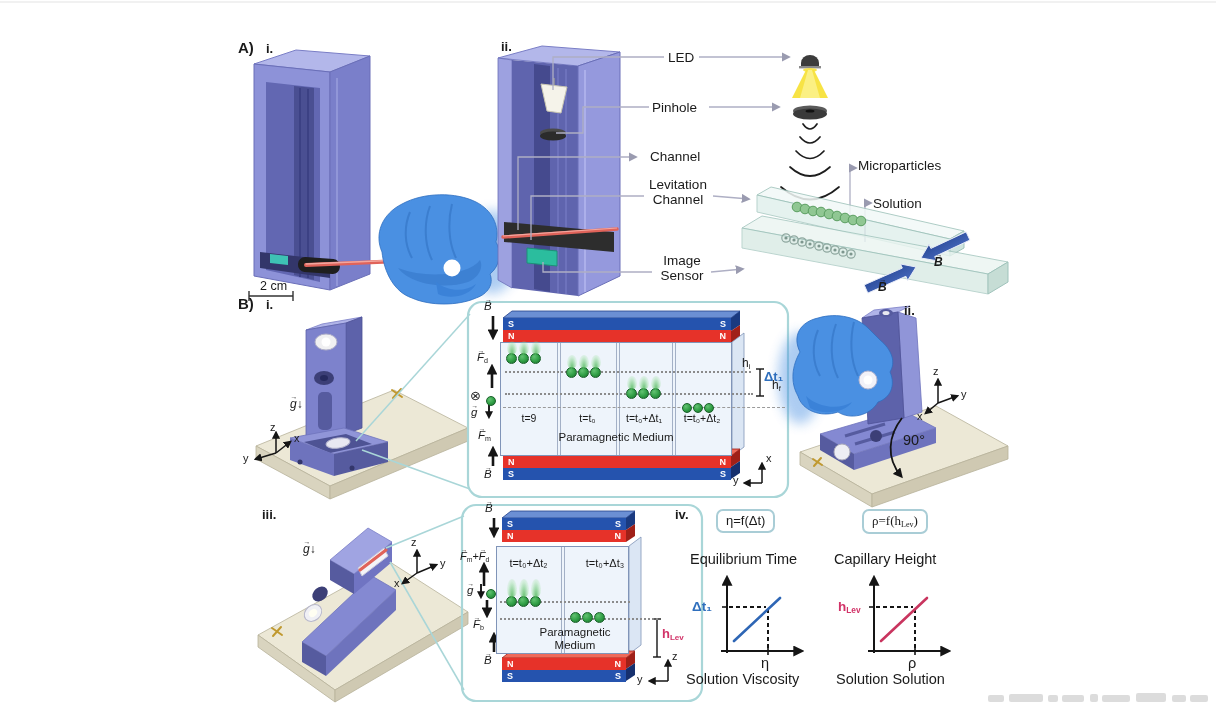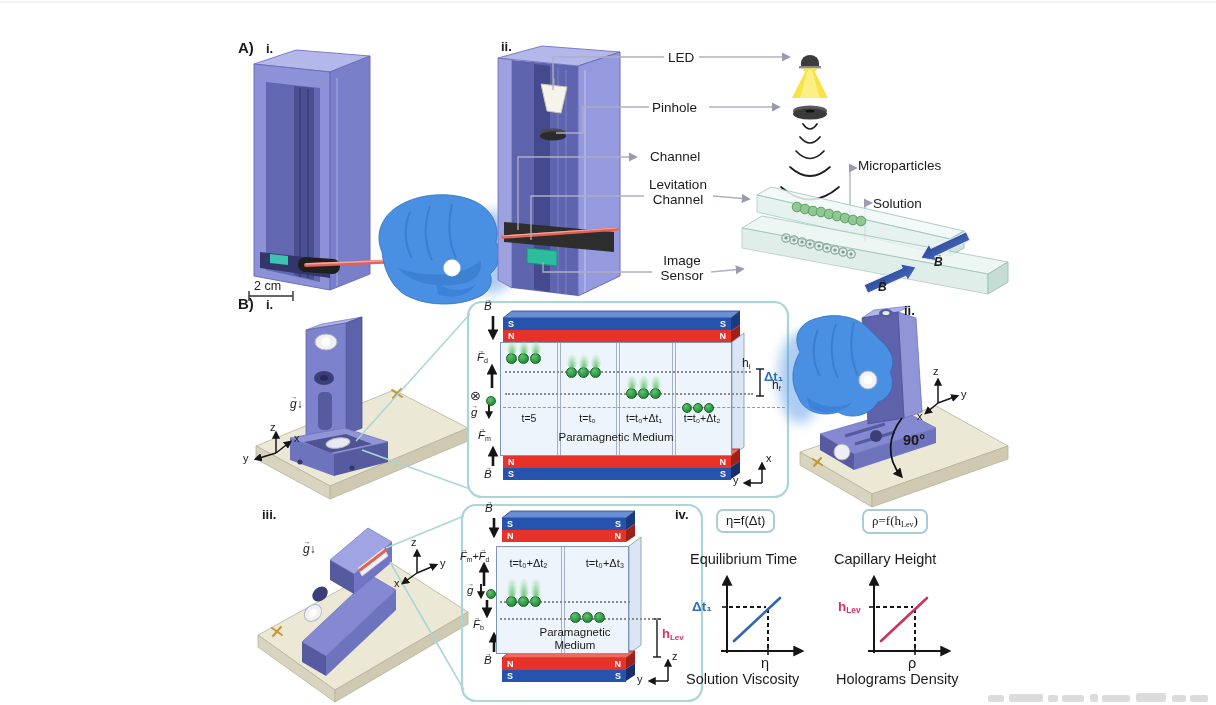--- a/index.html
+++ b/index.html
@@ -468,21 +468,21 @@
 
 <div class="t b s15" style="left:238px;top:40px;">A)</div>
 <div class="t b s13" style="left:266px;top:42px;">i.</div>
 <div class="t b s13" style="left:501px;top:40px;">ii.</div>
 <div class="t b s15" style="left:238px;top:296px;">B)</div>
 <div class="t b s13" style="left:266px;top:298px;">i.</div>
 <div class="t b s13" style="left:904px;top:304px;">ii.</div>
 <div class="t b s13" style="left:262px;top:508px;">iii.</div>
 <div class="t b s13" style="left:675px;top:508px;">iv.</div>
 
-<div class="t s125" style="left:254px;top:279px;">2 cm</div>
+<div class="t s125" style="left:260px;top:279px;">2 cm</div>
 
 <div class="t s135" style="left:668px;top:50px;">LED</div>
 <div class="t s135" style="left:652px;top:100px;">Pinhole</div>
 <div class="t s135" style="left:650px;top:149px;">Channel</div>
 <div class="t s135 ctr" style="left:646px;top:177px;width:64px;">Levitation
 Channel</div>
 <div class="t s135 ctr" style="left:656px;top:253px;width:52px;">Image
 Sensor</div>
 <div class="t s135" style="left:858px;top:158px;">Microparticles</div>
 <div class="t s135" style="left:873px;top:196px;">Solution</div>
@@ -494,33 +494,33 @@
 <div class="t s11" style="left:294px;top:432px;">x</div>
 <div class="t s11" style="left:243px;top:452px;">y</div>
 
 <div class="t s115" style="left:484px;top:300px;"><span class="vec"><span class="hat">→</span><span>B</span></span></div>
 <div class="t s115" style="left:477px;top:351px;"><span class="vec"><span class="hat">→</span><span>F</span></span><sub>d</sub></div>
 <div class="t s13" style="left:470px;top:389px;">⊗</div>
 <div class="t s115" style="left:471px;top:406px;"><span class="vec"><span class="hat">→</span><span>g</span></span></div>
 <div class="t s115" style="left:478px;top:429px;"><span class="vec"><span class="hat">→</span><span>F</span></span><sub>m</sub></div>
 <div class="t s115" style="left:484px;top:468px;"><span class="vec"><span class="hat">→</span><span>B</span></span></div>
 
-<div class="t s10 ctr" style="left:500px;top:413px;width:58px;">t=5</div>
+<div class="t s10 ctr" style="left:500px;top:413px;width:58px;">t=9</div>
 <div class="t s10 ctr" style="left:558px;top:413px;width:59px;">t=t₀</div>
 <div class="t s10 ctr" style="left:615px;top:413px;width:58px;">t=t₀+Δt₁</div>
 <div class="t s10 ctr" style="left:672px;top:413px;width:60px;">t=t₀+Δt₂</div>
 <div class="t s115 ctr" style="left:502px;top:431px;width:228px;">Paramagnetic Medium</div>
 
 <div class="t s12" style="left:742px;top:357px;"><span>h</span><sub>i</sub></div>
 <div class="t s12" style="left:742px;top:379px;padding-left:30px;"><span>h</span><sub>f</sub></div>
 <div class="t b s13 blue" style="left:764px;top:370px;">Δt₁</div>
 <div class="t s11" style="left:766px;top:452px;">x</div>
 <div class="t s11" style="left:733px;top:474px;">y</div>
 
-<div class="t s145" style="left:903px;top:432px;font-weight:bold;">90°</div>
+<div class="t s145" style="left:903px;top:432px;">90°</div>
 <div class="t s11" style="left:933px;top:365px;">z</div>
 <div class="t s11" style="left:961px;top:388px;">y</div>
 <div class="t s11" style="left:917px;top:410px;">x</div>
 
 <div class="t s12" style="left:303px;top:543px;"><span class="vec"><span class="hat">→</span><span>g</span></span><span class="b">↓</span></div>
 <div class="t s11" style="left:411px;top:536px;">z</div>
 <div class="t s11" style="left:440px;top:557px;">y</div>
 <div class="t s11" style="left:394px;top:577px;">x</div>
 
 <div class="t s115" style="left:485px;top:502px;"><span class="vec"><span class="hat">→</span><span>B</span></span></div>
@@ -539,15 +539,15 @@
 
 <div class="fbox" style="left:716px;top:509px;">η=f(Δt)</div>
 <div class="fbox" style="left:862px;top:509px;font-family:Liberation Serif, serif;"><span>ρ=f(h</span><sub>Lev</sub><span>)</span></div>
 <div class="t s145" style="left:690px;top:551px;">Equilibrium Time</div>
 <div class="t s145" style="left:834px;top:551px;">Capillary Height</div>
 <div class="t b s135 blue" style="left:692px;top:599px;">Δt₁</div>
 <div class="t b s135 pink" style="left:838px;top:599px;"><span>h</span><sub>Lev</sub></div>
 <div class="t s145" style="left:761px;top:655px;">η</div>
 <div class="t s145" style="left:908px;top:655px;">ρ</div>
 <div class="t s145" style="left:686px;top:671px;">Solution Viscosity</div>
-<div class="t s145" style="left:836px;top:671px;">Holograms Density</div>
+<div class="t s145" style="left:836px;top:671px;">Solution Solution</div>
 
 </div>
 
 </body></html>

